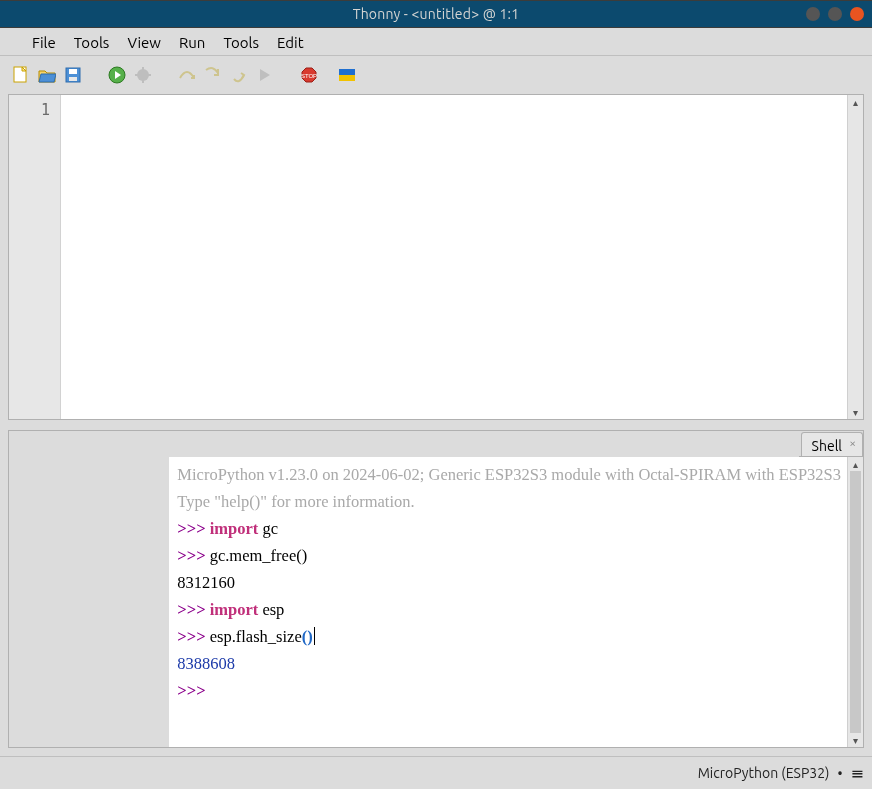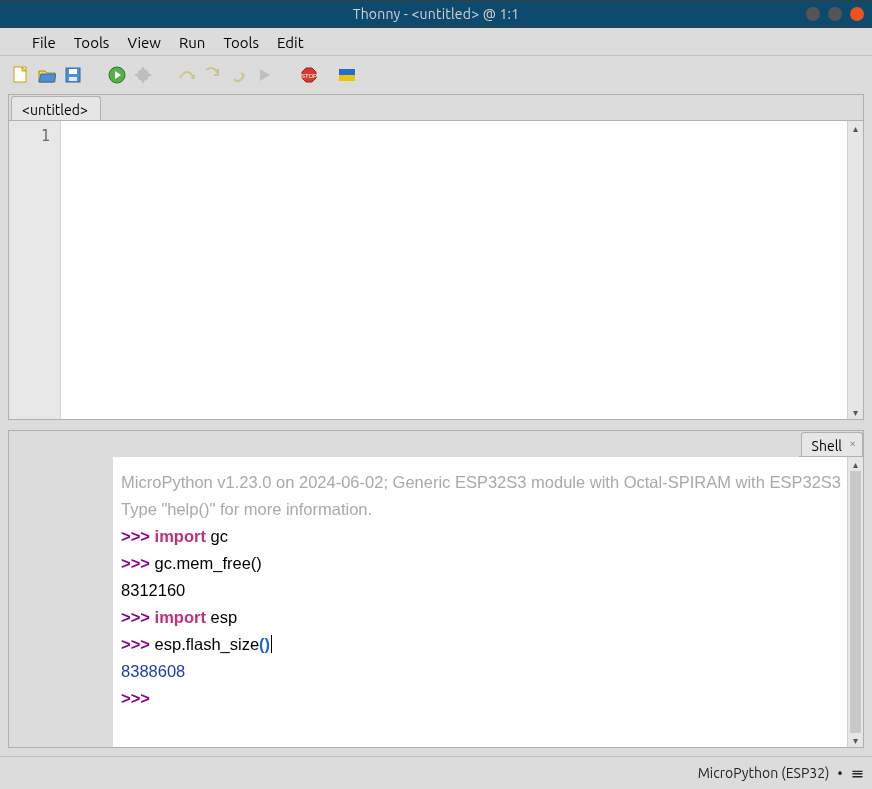--- a/index.html
+++ b/index.html
@@ -65,21 +65,21 @@
   .gutter { width: 52px; background:#e7e7e7; border-right:1px solid #d2d2d2; font-family:"DejaVu Sans Mono",monospace; font-size:15px; color:#6b6b6b; padding: 6px 10px 0 0; text-align:right;}
   .code { flex:1; font-family:"DejaVu Sans Mono",monospace; font-size:15px; padding:6px 6px; position:relative;}
   .vscroll { width: 16px; background:#e6e6e6; border-left:1px solid #cfcfcf; position:relative;}
   .vscroll .thumb { position:absolute; left:2px; right:2px; background:#c8c8c8;}
   .vscroll .arrow { position:absolute; left:0; right:0; height:14px; display:flex; align-items:center; justify-content:center; font-size:10px; color:#555;}
   .vscroll .arrow.top{top:0;} .vscroll .arrow.bot{bottom:0;}
   
   .shell-wrap { margin-top: 10px; border: 1px solid #b0b0b0; display:flex; flex-direction:column; height: 318px; align-items: flex-end;}
   .shell-tabs { height: 26px; background:#dcdcdc; display:flex; align-items:flex-end; padding-left:2px; border-bottom:1px solid #b0b0b0;}
   .shell-body { flex:1; display:flex; background:#fff; }
-  .shell-text { flex:1; font-family:Liberation Sans, sans-serif; font-size:16.5px; line-height: 27px; padding: 12px 6px 0 8px; white-space:pre-wrap; word-break:break-word;}
+  .shell-text { flex:1; font-family:Liberation Serif, serif; font-size:16.5px; line-height: 27px; padding: 4px 6px 0 8px; white-space:pre-wrap; word-break:break-word;}
   .banner { color:#a9a9a9; }
   .prompt { color:#8b008b; font-weight: bold;}
   .kw { color:#c02f7a; font-weight: bold;}
   .mod { color:#000; }
   .call { color:#000; }
   .paren-blue { color:#2068c6; font-weight: bold;}
   .num-blue { color:#1c3aa9; }
   .cursor-caret::after { content:""; display:inline-block; width:1px; height:18px; background:#000; vertical-align:-3px; margin-left:1px;}
   
   .statusbar {
@@ -186,25 +186,20 @@
     <svg width="18" height="14">
         <rect x="1" y="1" width="16" height="6" fill="#1f6fd0"></rect>
         <rect x="1" y="7" width="16" height="6" fill="#f2c200"></rect>
       </svg>
   </div>
 </div>
 
 <div class="workarea">
 
   <div class="editor-wrap">
-    <div class="tabs">
-      <div class="tab active">
-        <span>&lt;untitled&gt;</span>
-      </div>
-    </div>
     <div class="editor-body">
       <div class="gutter">
         <div>1</div>
       </div>
       <div class="code"></div>
       <div class="vscroll">
         <div class="arrow top">▴</div>
         <div class="arrow bot">▾</div>
       </div>
     </div>

